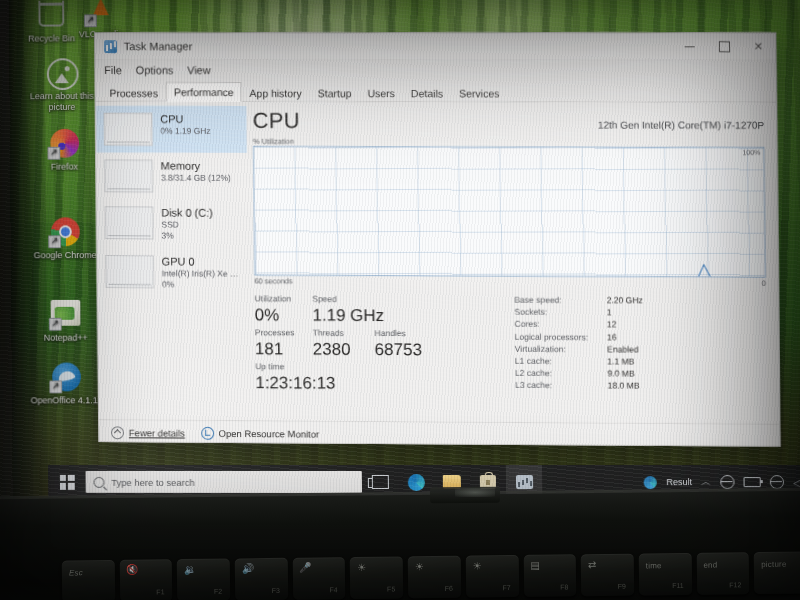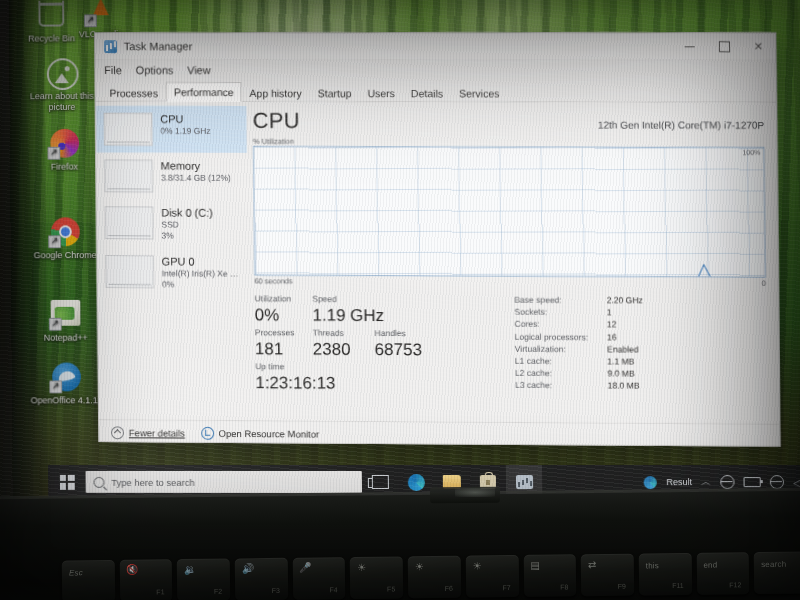--- a/index.html
+++ b/index.html
@@ -571,26 +571,26 @@
       </div>
     <div class="key">
       <span class="kglyph">▤</span>
       <span class="kfn">F8</span>
       </div>
     <div class="key">
       <span class="kglyph">⇄</span>
       <span class="kfn">F9</span>
       </div>
     <div class="key">
-      <span class="kmain" style="font-style:normal;">this</span>
+      <span class="kmain" style="font-style:normal;">time</span>
       <span class="kfn">F11</span>
       </div>
     <div class="key">
       <span class="kmain" style="font-style:normal;">end</span>
       <span class="kfn">F12</span>
       </div>
     <div class="key">
-      <span class="kmain" style="font-style:normal;">search</span>
+      <span class="kmain" style="font-style:normal;">picture</span>
       </div>
   </div>
 
   <div class="vign"></div>
 </div>
 
 </body></html>

